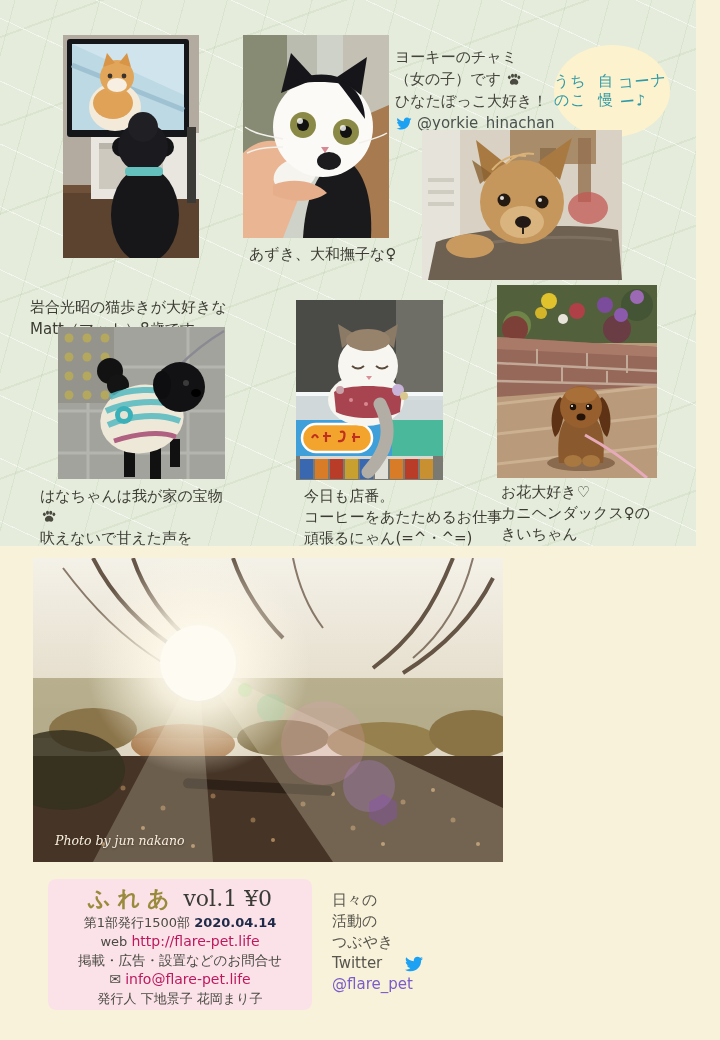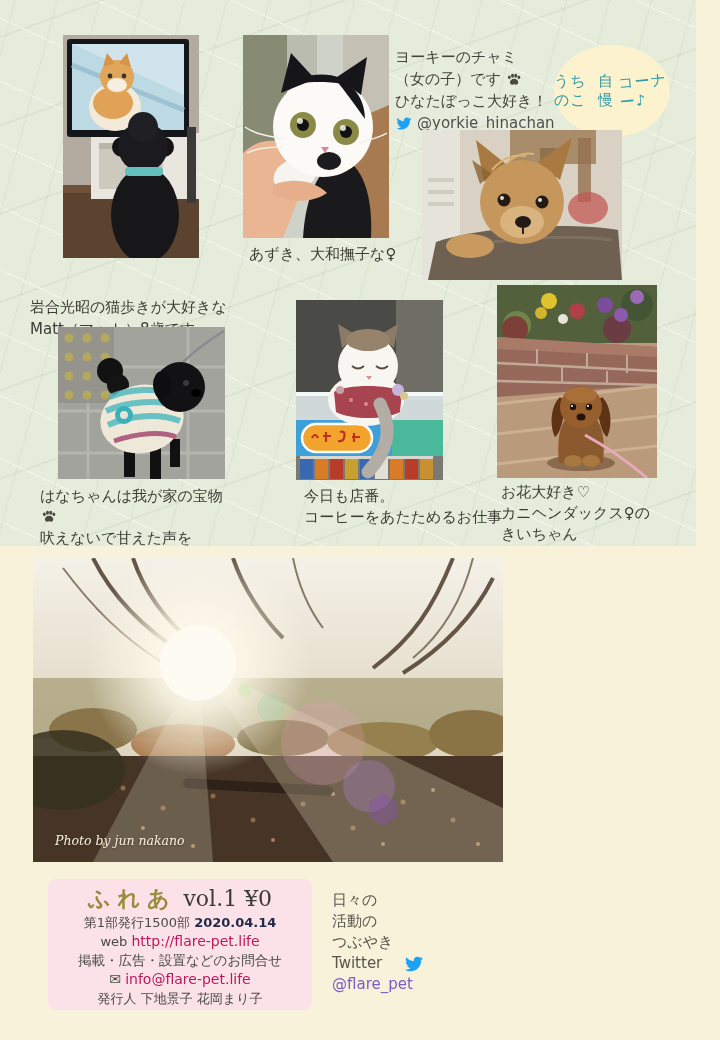--- a/index.html
+++ b/index.html
@@ -320,20 +320,21 @@
               <path d="M6.6 5.2c2.3 0 3.9 1.7 3.9 3.3 0 1.4-1 2.3-2 2.3-.8 0-1.3-.4-1.9-.4s-1.1.4-1.9.4c-1 0-2-.9-2-2.3 0-1.6 1.6-3.3 3.9-3.3z"></path>
             </g>
           </svg></span>
       <span>吠えないで甘えた声を</span>
       <span>出すのがまたかわいい♡</span>
     </div>
 
     <div class="caption jp" style="left:281px;top:486px;line-height:21px;margin-left:23px;">
       <span>今日も店番。</span>
       <span>コーヒーをあたためるお仕事</span>
+      <span>頑張るにゃん(=^・^=)</span>
     </div>
 
     <div class="caption jp" style="left:501px;top:482px;line-height:21px;">
       <span>お花大好き♡</span>
       <span>カニヘンダックス♀の</span>
       <span>きいちゃん</span>
     </div>
   </div>
 
   <div class="bottom-section">

